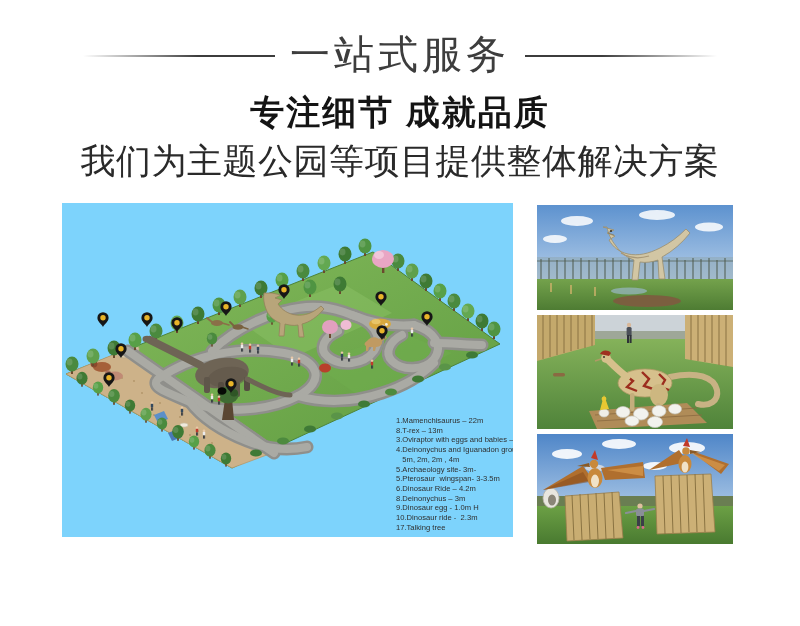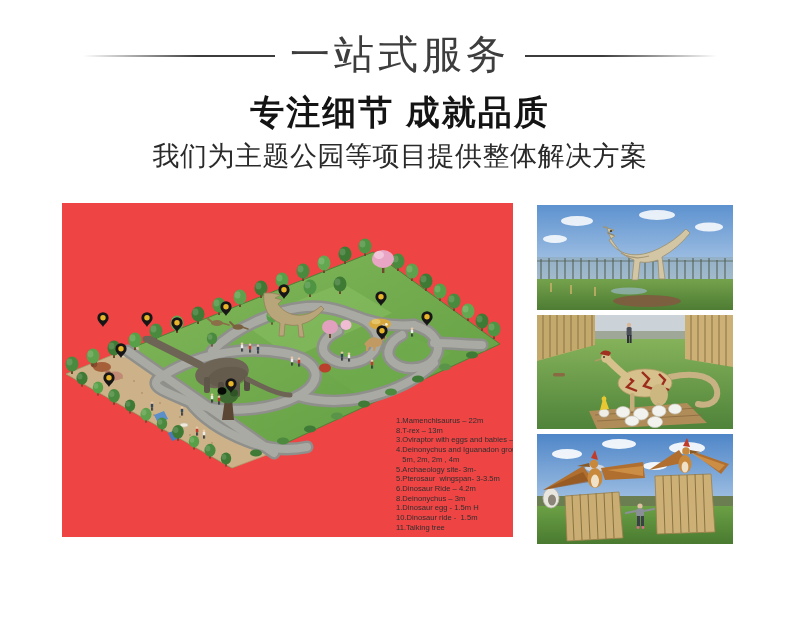--- a/index.html
+++ b/index.html
@@ -20,26 +20,26 @@
   .banner-title {
     font-size:40px; font-weight:500; color:#3d3d3d; letter-spacing:4px;
     white-space:nowrap; line-height:1.1;
   }
   .headline {
     position:absolute; top:90px; left:0; width:800px; text-align:center;
     font-size:34px; font-weight:700; color:#141414; letter-spacing:2px; white-space:nowrap;
   }
   .subheadline {
     position:absolute; top:138px; left:0; width:800px; text-align:center;
-    font-size:27px; font-weight:400; color:#2a2a2a; letter-spacing:0.5px; white-space:nowrap;
+    font-size:35px; font-weight:400; color:#2a2a2a; letter-spacing:0.5px; white-space:nowrap;
   }
   
   .map-wrap {
     position:absolute; left:62px; top:203px; width:451px; height:334px;
-    background:#ef4444; overflow:hidden;
+    background:#7dd3fc; overflow:hidden;
   }
   .map-svg { position:absolute; left:0; top:0; }
   .legend {
     position:absolute; left:334px; top:213px; width:114px;
     font-size:7.6px; line-height:9.7px; color:#2f2f2f; letter-spacing:0;
   }
   .legend-line { white-space:pre; }
   
   .photos-col { position:absolute; left:537px; top:205px; width:196px; }
   .photo { position:relative; width:196px; overflow:hidden; background:#9db8d0; }
@@ -299,23 +299,23 @@
     <div class="legend">
         <div class="legend-line">1.Mamenchisaurus – 22m</div>
         <div class="legend-line">8.T-rex – 13m</div>
         <div class="legend-line">3.Oviraptor with eggs and babies – 3m</div>
         <div class="legend-line">4.Deinonychus and Iguanadon group</div>
         <div class="legend-line">   5m, 2m, 2m , 4m</div>
         <div class="legend-line">5.Archaeology site- 3m-</div>
         <div class="legend-line">5.Pterosaur  wingspan- 3-3.5m</div>
         <div class="legend-line">6.Dinosaur Ride – 4.2m</div>
         <div class="legend-line">8.Deinonychus – 3m</div>
-        <div class="legend-line">1.Dinosaur egg - 1.5m H</div>
-        <div class="legend-line">10.Dinosaur ride -  1.5m</div>
-        <div class="legend-line">11.Talking tree</div>
+        <div class="legend-line">9.Dinosaur egg - 1.0m H</div>
+        <div class="legend-line">10.Dinosaur ride -  2.3m</div>
+        <div class="legend-line">17.Talking tree</div>
       </div>
   </div>
 
   <div class="photos-col">
 
     <div class="photo photo-1" role="img" aria-label="T-rex animatronic model standing on grass in a park">
       <svg width="196" height="105" viewBox="0 0 196 105">
         <defs>
           <linearGradient id="sky1" x1="0" y1="0" x2="0" y2="1">
             <stop offset="0" stop-color="#5d92cf"></stop>

